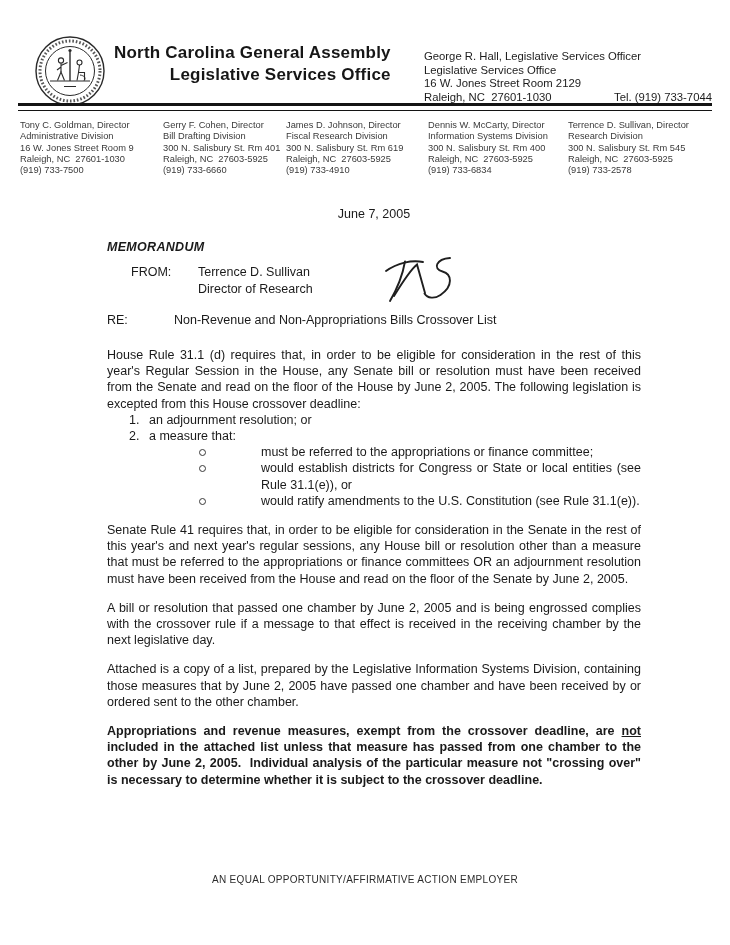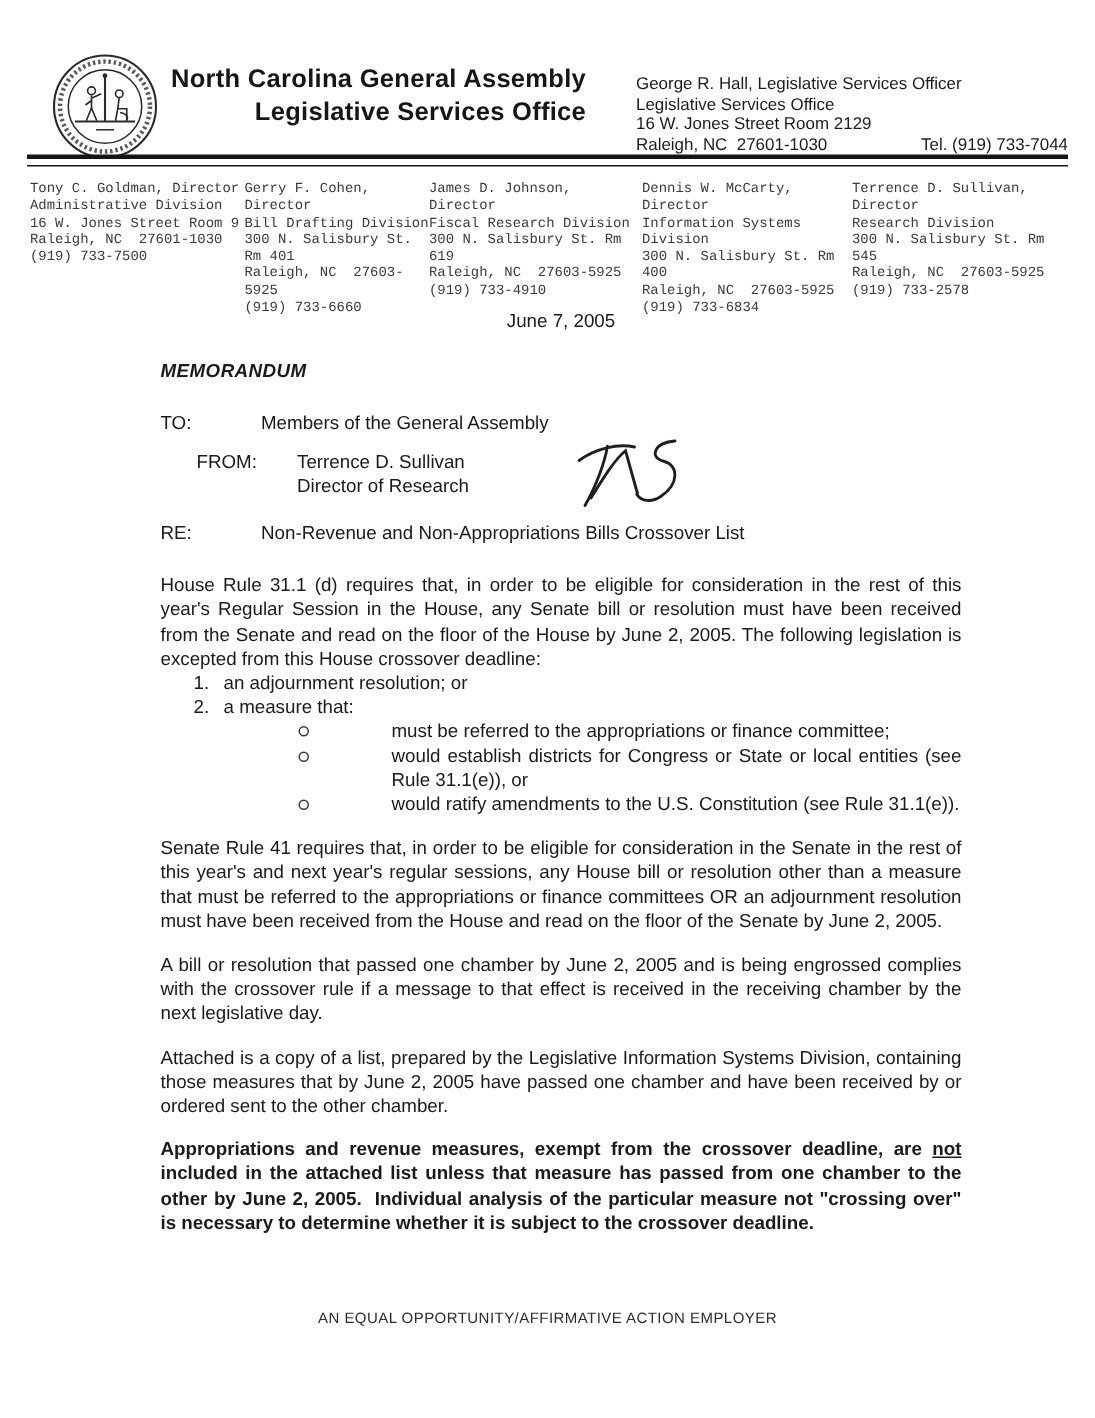--- a/index.html
+++ b/index.html
@@ -23,21 +23,21 @@
 
   .rule {
     position:absolute; left:18px; right:18px; top:103px; height:4px;
     border-top:3px solid #141414; border-bottom:1.5px solid #141414;
   }
 
   .directors {
     position:absolute; left:20px; top:120px; width:694px; display:flex;
     font-size:9.3px; line-height:11.3px; color:#3a3a3a;
   }
-  .dir-col { flex:0 0 auto;font-family:Liberation Mono, monospace; }
+  .dir-col { flex:0 0 auto; }
   .dir-col:nth-child(1){ width:143px; }
   .dir-col:nth-child(2){ width:123px; }
   .dir-col:nth-child(3){ width:142px; }
   .dir-col:nth-child(4){ width:140px; }
   .dir-col:nth-child(5){ width:144px; }
 
   
   .doc-body {
     position:absolute; left:107px; top:206px; width:534px;
     font-size:12.5px; line-height:16.2px; color:#1a1a1a;
@@ -154,24 +154,20 @@
       <div>(919) 733-2578</div>
     </div>
   </div>
 
   <div class="doc-body">
 
     <div class="date">June 7, 2005</div>
 
     <div class="memo-heading">MEMORANDUM</div>
 
-    <div class="memo-row">
-      <div class="memo-label">TO:</div>
-      <div class="memo-value">Members of the General Assembly</div>
-    </div>
 
     <div class="memo-row from-row">
       <div class="memo-label">FROM:</div>
       <div class="memo-value">
         <div>Terrence D. Sullivan</div>
         <div>Director of Research</div>
       </div>
       <div class="signature">
         <svg width="92" height="58" viewBox="0 0 92 58" xmlns="http://www.w3.org/2000/svg">
           <g fill="none" stroke="#1f1f1f" stroke-width="1.9" stroke-linecap="round">

